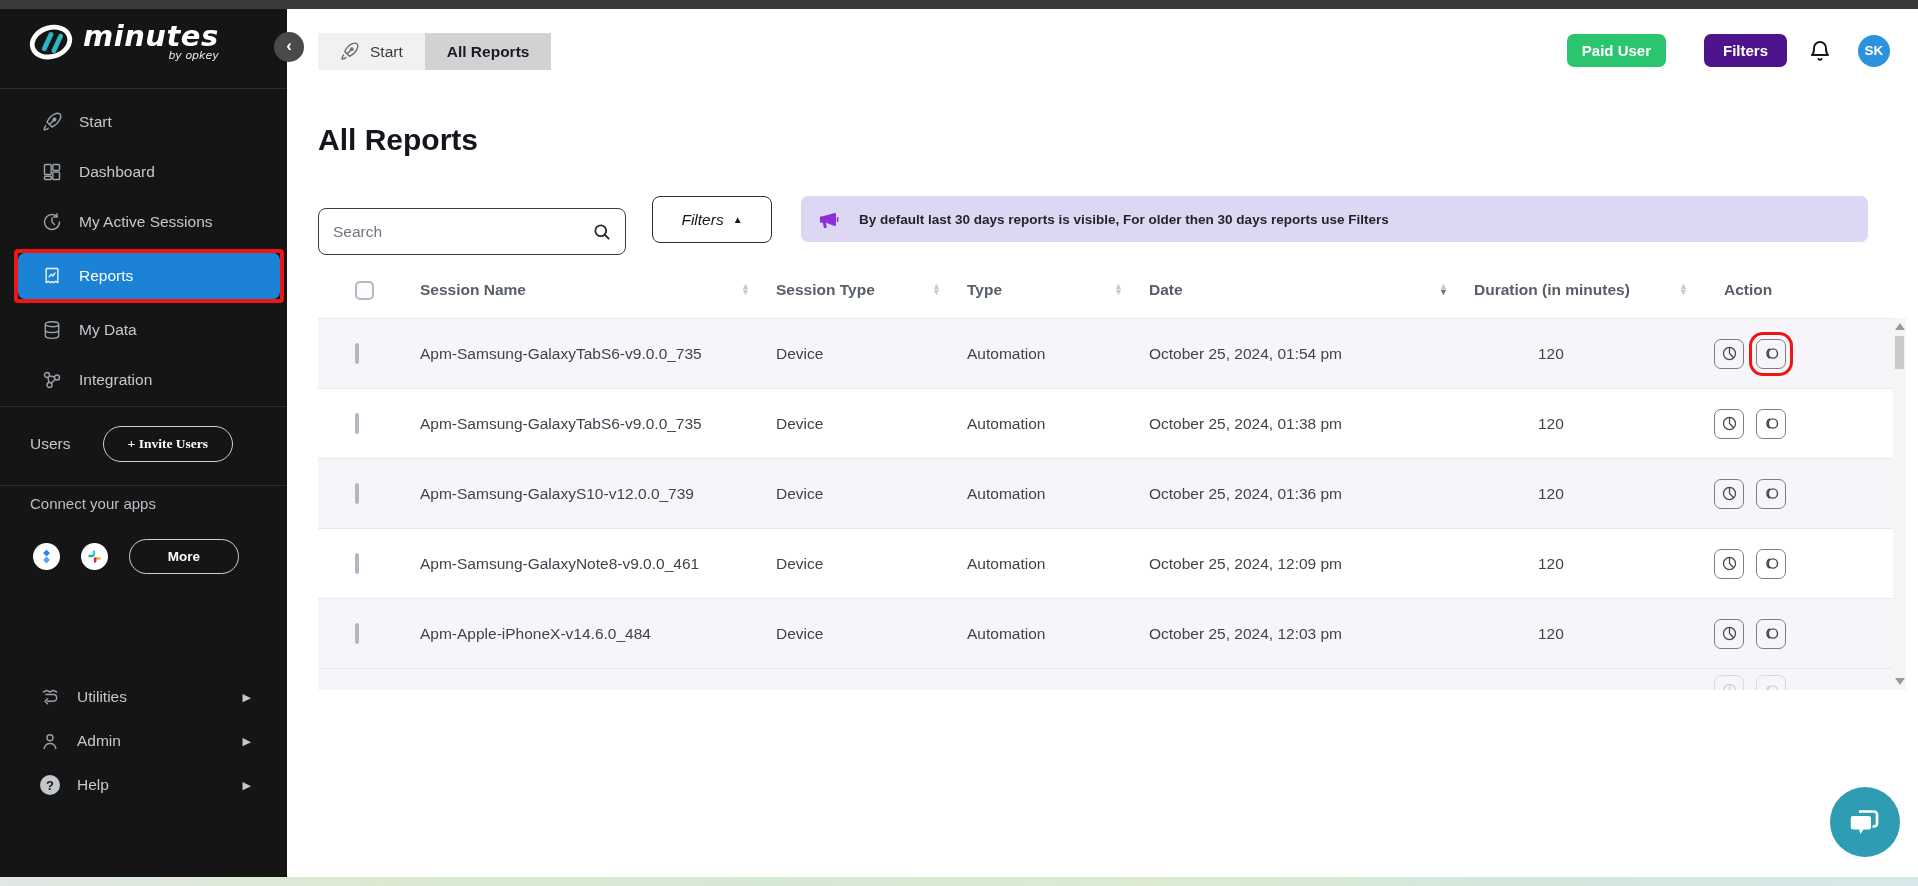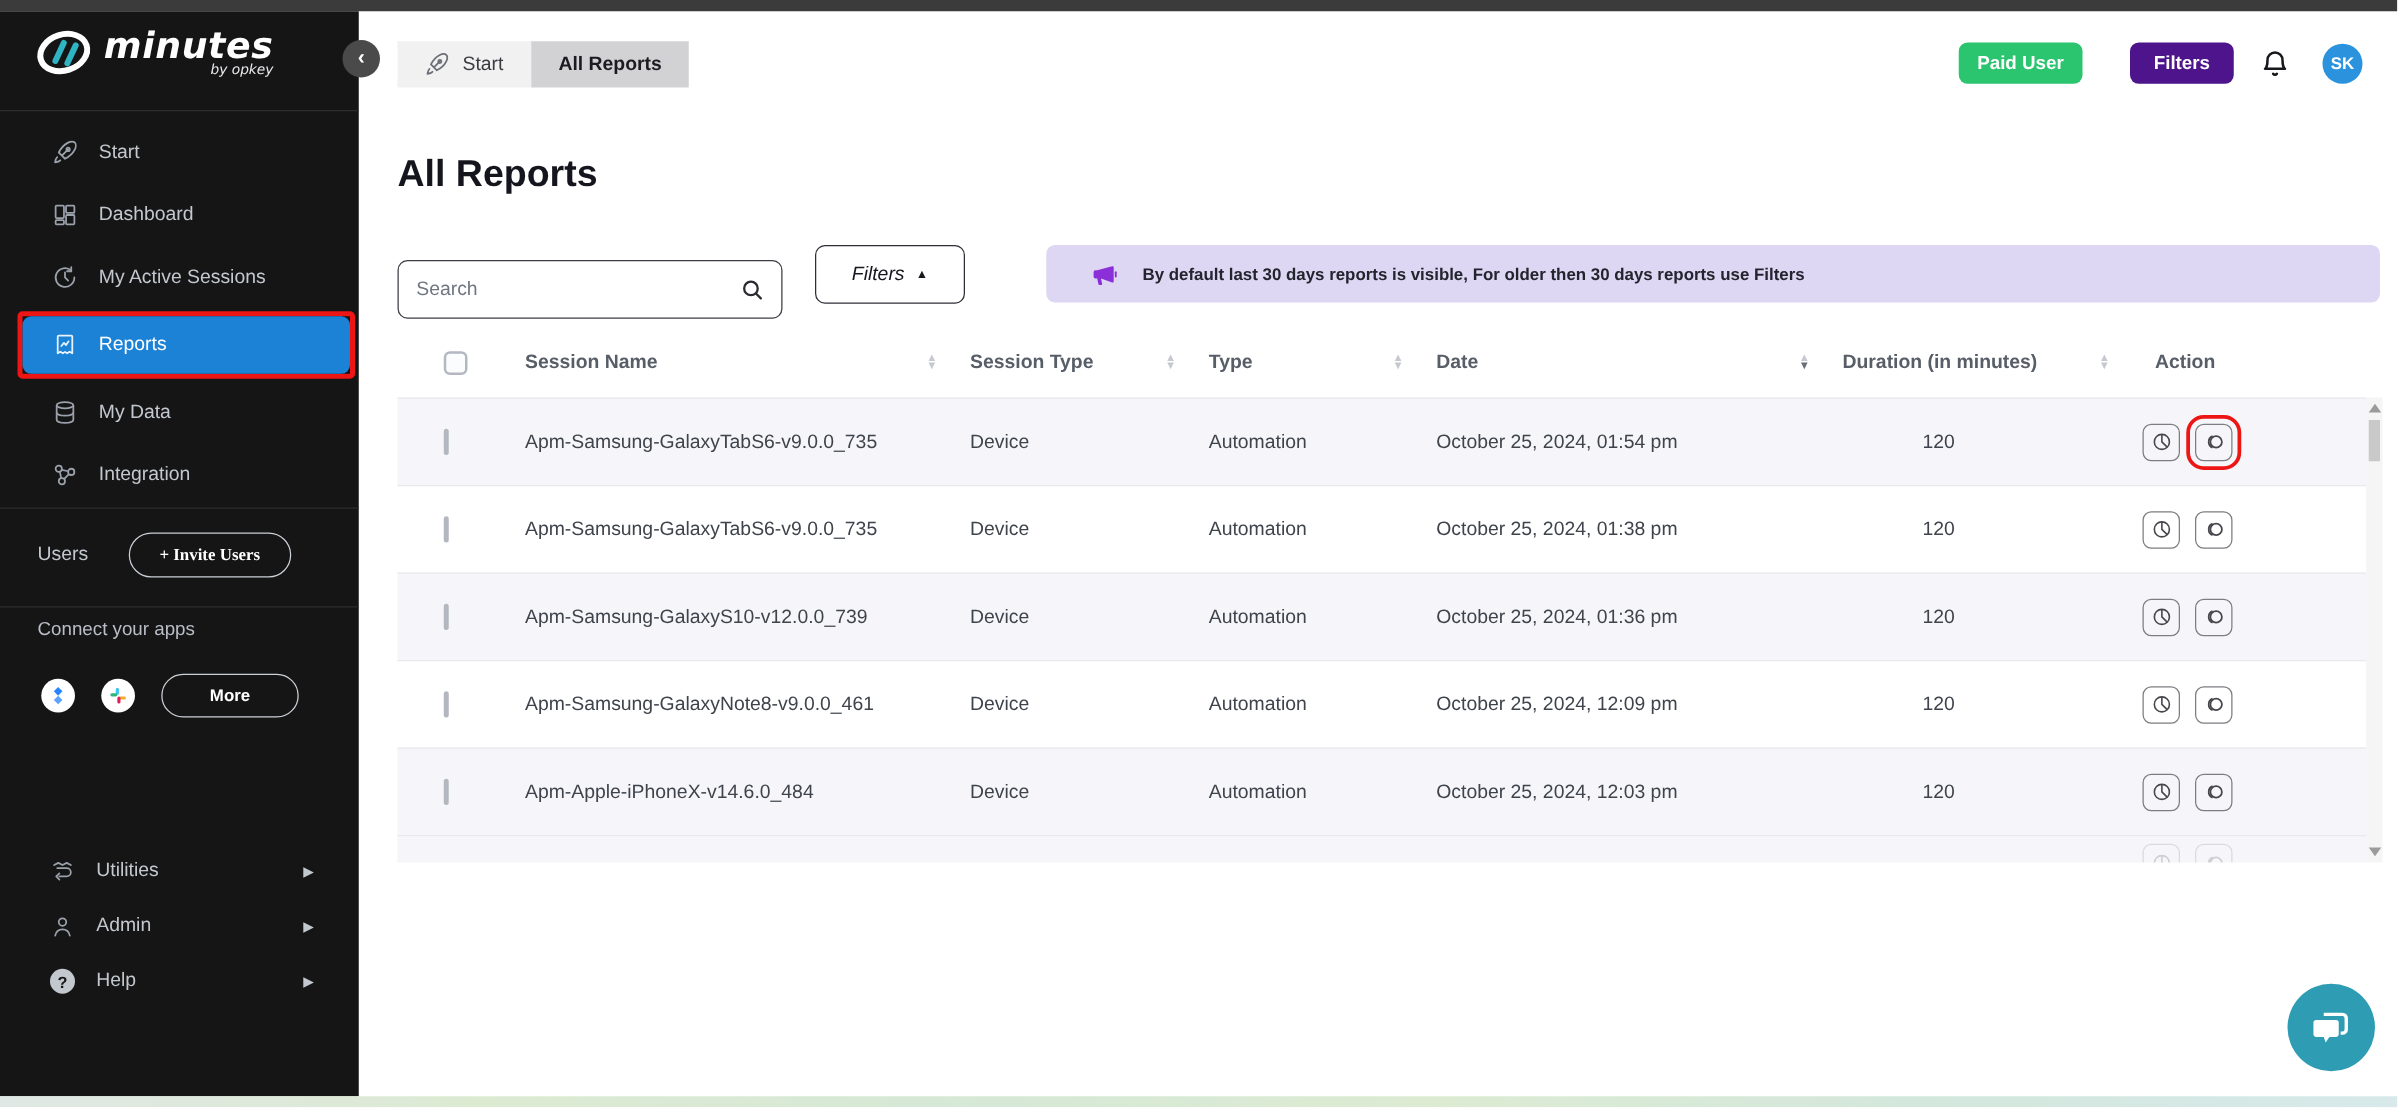--- a/index.html
+++ b/index.html
@@ -68,22 +68,22 @@
   
   .page-title{position:absolute;left:318px;top:123px;font-size:30px;font-weight:700;color:#15151e;}
   .search-box{position:absolute;left:318px;top:208px;width:308px;height:47px;border:1.6px solid #3c3c44;border-radius:8px;
     display:flex;align-items:center;background:#fff;}
   .search-box input{border:none;outline:none;flex:1;font-size:15.5px;padding:0 6px 0 14px;color:#2a2a32;font-family:inherit;background:transparent;}
   .search-box input::placeholder{color:#6f7680;}
   .search-icn{width:20px;height:20px;color:#2a2a32;margin-right:13px;flex:0 0 auto;display:flex;cursor:pointer;}
   .filters-btn{position:absolute;left:652px;top:196px;width:120px;height:47px;border:1.6px solid #2e2e36;border-radius:8px;background:#fff;
     display:flex;align-items:center;justify-content:center;gap:9px;font-size:15.5px;color:#17171f;cursor:pointer;font-family:inherit;font-style:italic;}
   .filters-caret{font-size:10px;color:#17171f;}
-  .banner{position:absolute;left:837px;top:196px;width:1067px;height:46px;background:var(--banner-bg);border-radius:7px;
-    display:flex;align-items:center;padding-left:35px;gap:19px;}
+  .banner{position:absolute;left:801px;top:196px;width:1067px;height:46px;background:var(--banner-bg);border-radius:7px;
+    display:flex;align-items:center;padding-left:16px;gap:19px;}
   .banner-icn{width:23px;height:23px;color:var(--banner-icon);display:flex;flex:0 0 auto;}
   .banner-text{font-size:13.5px;font-weight:700;color:#24242e;}
 
   
   .table{position:absolute;left:318px;top:262px;width:1575px;}
   .trow{display:grid;grid-template-columns:102px 356px 191px 182px 325px 240px 1fr;align-items:center;}
   .thead{height:56px;}
   .th{display:flex;align-items:center;font-size:15.5px;font-weight:600;color:#575e67;}
   .sorter{margin-left:auto;margin-right:26px;display:flex;flex-direction:column;line-height:.62;font-size:9px;color:#c6cad0;cursor:pointer;}
   .sorter .on{color:#696f77;}

